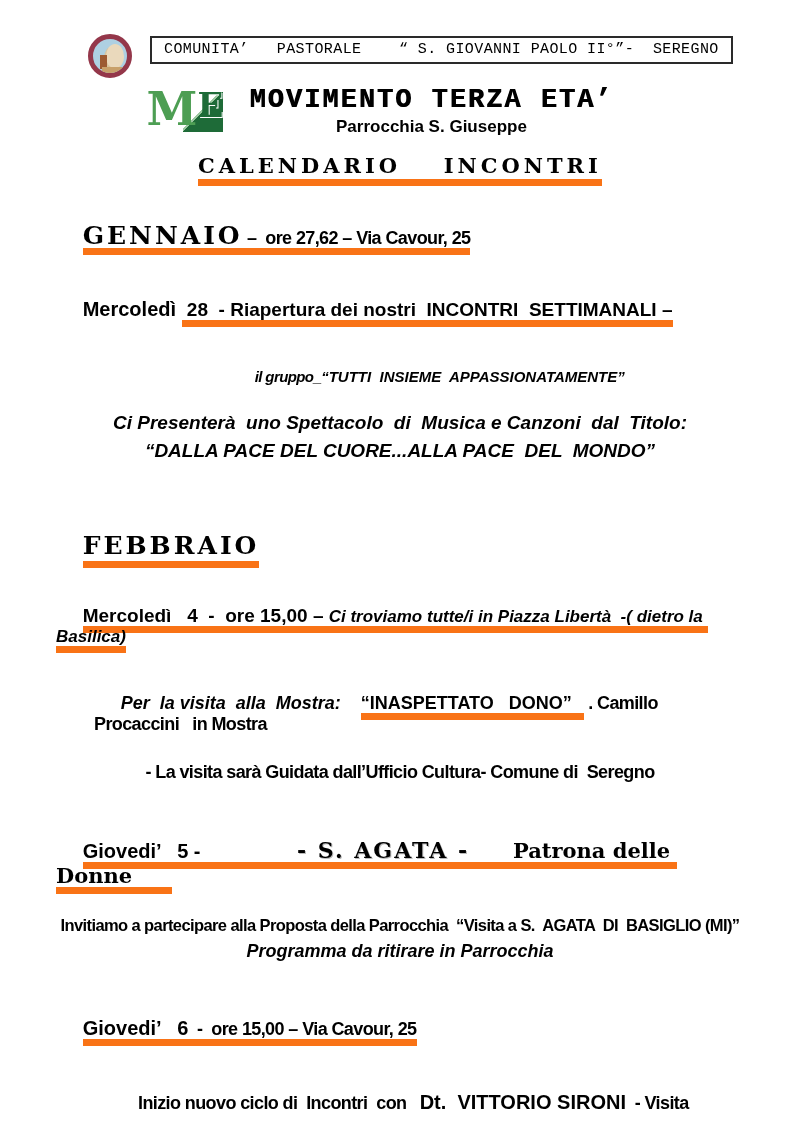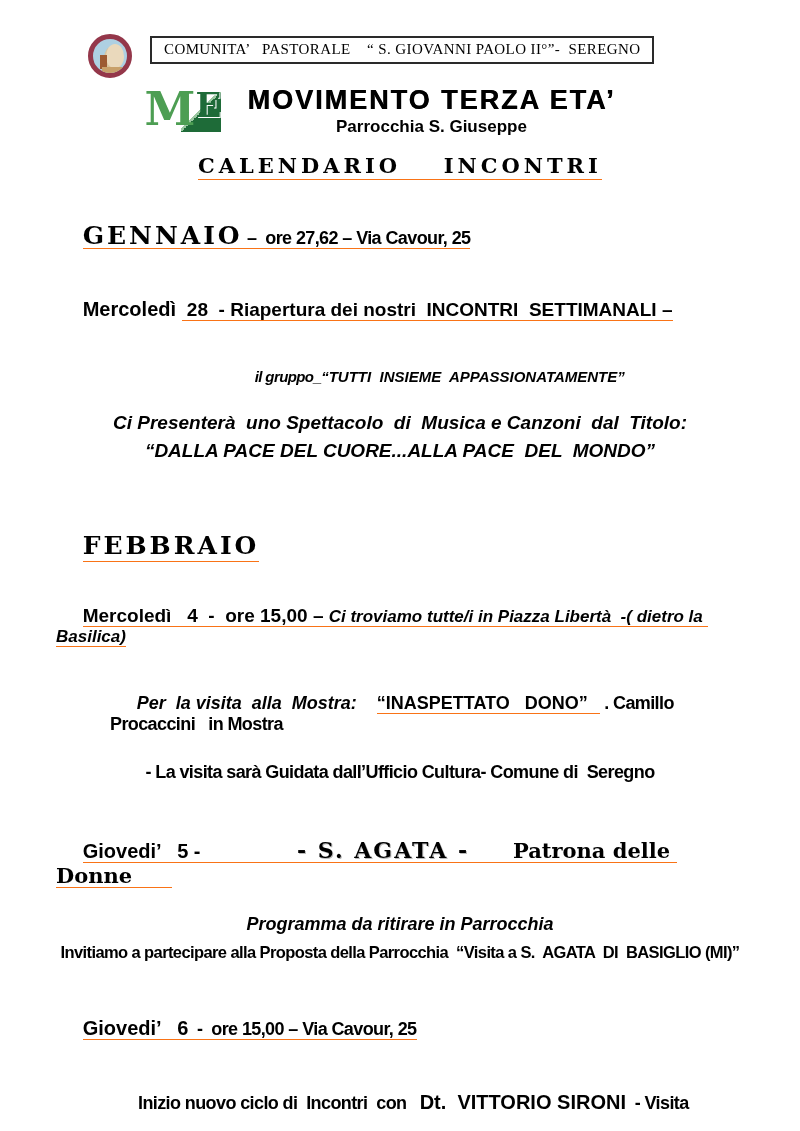--- a/index.html
+++ b/index.html
@@ -28,21 +28,21 @@
     position: absolute; width: 18px; height: 24px; left: 13px; top: 5px;
     background: #ead9bc; border-radius: 50% 50% 45% 45%;
     box-shadow: -2px 2px 0 #d8c49e;
   }
   .seal-tower { position: absolute; width: 7px; height: 14px; left: 7px; bottom: 4px; background: #9c5a32; }
   .seal-base { position: absolute; width: 26px; height: 6px; left: 9px; bottom: 0; background: #c8a06a; }
   .banner-box {
     margin-left: 18px; margin-top: 2px;
     border: 2px solid #2a2a2a;
     padding: 3px 12px 4px 12px;
-    font-family: Liberation Serif, serif;
+    font-family: Liberation Mono, monospace;
     font-size: 15px; letter-spacing: 0.4px;
   }
 
   .title-row { display: flex; justify-content: center; align-items: flex-start; margin-top: 8px; margin-right: 40px; }
   .mte-logo { display: flex; align-items: flex-start; margin-right: 26px; position: relative; top: 2px; }
   .logo-m {
     font-family: "DejaVu Serif", serif; font-weight: bold;
     font-size: 46px; line-height: 0.95; color: #4d9e53;
     margin-right: -14px; position: relative; z-index: 2;
   }
@@ -50,21 +50,21 @@
     width: 40px; height: 40px; display: inline-block; position: relative; margin-top: 4px;
     background: linear-gradient(to bottom right, #ffffff 0 46%, #9bc7a0 46% 50%, #1e6b38 50% 100%);
   }
   .logo-e {
     position: absolute; right: 0px; top: -7px;
     font-family: "DejaVu Serif", serif; font-weight: bold;
     font-size: 34px; color: #1e6b38; text-shadow: 1px 1px 0 #fff;
   }
   .title-stack { text-align: center; }
   .main-title {
-    font-family: Liberation Sans, sans-serif; font-weight: bold;
+    font-family: Liberation Mono, monospace; font-weight: bold;
     font-size: 27px; letter-spacing: 2px; line-height: 1.05;
     text-shadow: 0.6px 0 0 #000;
   }
   .subtitle { font-size: 17px; font-weight: bold; margin-top: 3px; }
 
   .cal-title-wrap { text-align: center; margin-top: 16px; }
   .cal-title {
     font-family: "DejaVu Serif", serif; font-weight: bold;
     font-size: 21px; letter-spacing: 4px; word-spacing: 10px;
   }
@@ -72,29 +72,29 @@
   
   .serifB { font-family: "DejaVu Serif", serif; font-weight: bold; }
   .month-name { font-family: "DejaVu Serif", serif; font-weight: bold; font-size: 25px; letter-spacing: 3px; margin-top: 31px; }
   .agata {
     font-family: "DejaVu Serif", serif; font-weight: bold; font-size: 22px; letter-spacing: 2px;
     text-shadow: 1px 1px 0 #bbb;
   }
   .sans  { font-family: "Liberation Sans", sans-serif; font-weight: bold; }
   .cond  { font-family: "Liberation Sans", sans-serif; font-weight: bold; letter-spacing: -0.6px; }
   .ital  { font-style: italic; }
-  .u  { border-bottom: 1px solid #f97316; padding-bottom: 1px; }
+  .u  { border-bottom: 7px solid #f97316; padding-bottom: 1px; }
   .sz15{font-size:15px} .sz16{font-size:16.5px} .sz17{font-size:17px} .sz18{font-size:18px}
   .sz19{font-size:19px} .sz20{font-size:20px} .sz21{font-size:21px}
   .center { text-align: center; }
   .pr40 { padding-right: 40px; } .pr12 { padding-right: 12px; }
   .mt6{margin-top:6px} .mt8{margin-top:8px} .mt10{margin-top:10px} .mt12{margin-top:12px}
   .mt24{margin-top:24px} .mt36{margin-top:36px} .mt50{margin-top:50px}
   .ind-group { margin-left: 172px; }
-  .ind-visit { margin-left: 54px; }
+  .ind-visit { margin-left: 38px; }
 </style>
 </head>
 <body>
 
 <div class="page">
   <div class="content">
 
     <div class="header-row">
       <div class="seal">
         <div class="seal-face"></div>
@@ -144,22 +144,22 @@
       <span class="u"><span class="sans sz19" data-bind="febbraio.e4.head_bold">Mercoledì   4  -  ore 15,00 – </span><span class="sans ital sz17" data-bind="febbraio.e4.head_italic">Ci troviamo tutte/i in Piazza Libertà  -( dietro la Basilica)</span></span>
     </div>
     <div class="line mt8 ind-visit">
       <span class="sans ital sz18" data-bind="febbraio.e4.visit_label">Per  la visita  alla  Mostra:    </span><span class="u pr12"><span class="sans sz18" data-bind="febbraio.e4.visit_title">“INASPETTATO   DONO”</span></span><span class="cond sz18" data-bind="febbraio.e4.visit_rest"> . Camillo Procaccini   in Mostra</span>
     </div>
     <div class="line mt8 center cond sz18" data-bind="febbraio.e4.guide">- La visita sarà Guidata dall’Ufficio Cultura- Comune di  Seregno</div>
 
     <div class="line mt36">
       <span class="u pr40"><span class="sans sz20" data-bind="febbraio.e5.day">Giovedi’   5 -</span><span class="agata" data-bind="febbraio.e5.agata">          - S. AGATA -</span><span class="serifB sz21" data-bind="febbraio.e5.patrona">      Patrona delle Donne</span></span>
     </div>
+    <div class="line mt8 center cond sz16" data-bind="febbraio.e5.line2">Invitiamo a partecipare alla Proposta della Parrocchia  “Visita a S.  AGATA  DI  BASIGLIO (MI)”</div>
     <div class="line mt6 center sans ital sz18" data-bind="febbraio.e5.line3">Programma da ritirare in Parrocchia</div>
-    <div class="line mt8 center cond sz16" data-bind="febbraio.e5.line2">Invitiamo a partecipare alla Proposta della Parrocchia  “Visita a S.  AGATA  DI  BASIGLIO (MI)”</div>
 
     <div class="line mt36">
       <span class="u"><span class="sans sz20" data-bind="febbraio.e12.day">Giovedi’   6</span><span class="cond sz18" data-bind="febbraio.e12.head">  -  ore 15,00 – Via Cavour, 25</span></span>
     </div>
     <div class="line mt12 center">
       <span class="cond sz18" data-bind="febbraio.e12.intro">Inizio nuovo ciclo di  Incontri  con   </span><span class="sans sz20" data-bind="febbraio.e12.doctor">Dt.  VITTORIO SIRONI</span><span class="cond sz18" data-bind="febbraio.e12.doctor_suffix">  - Visita</span>
     </div>
 
   </div>
 </div>

